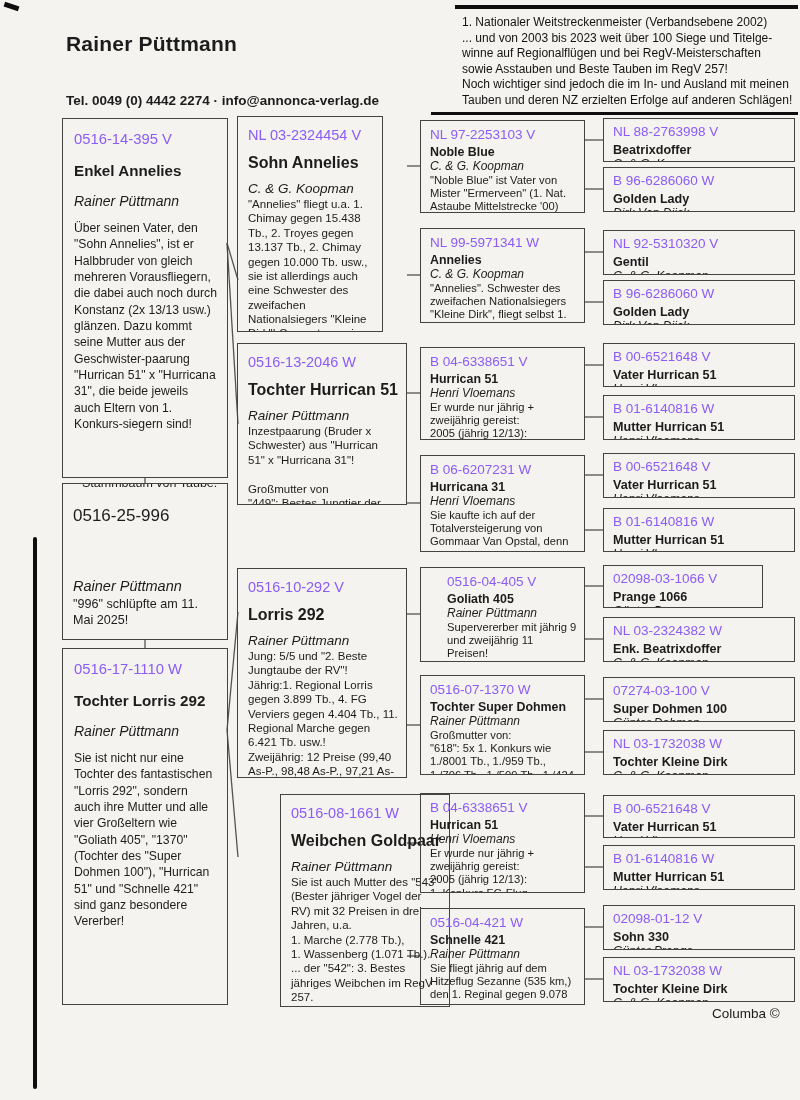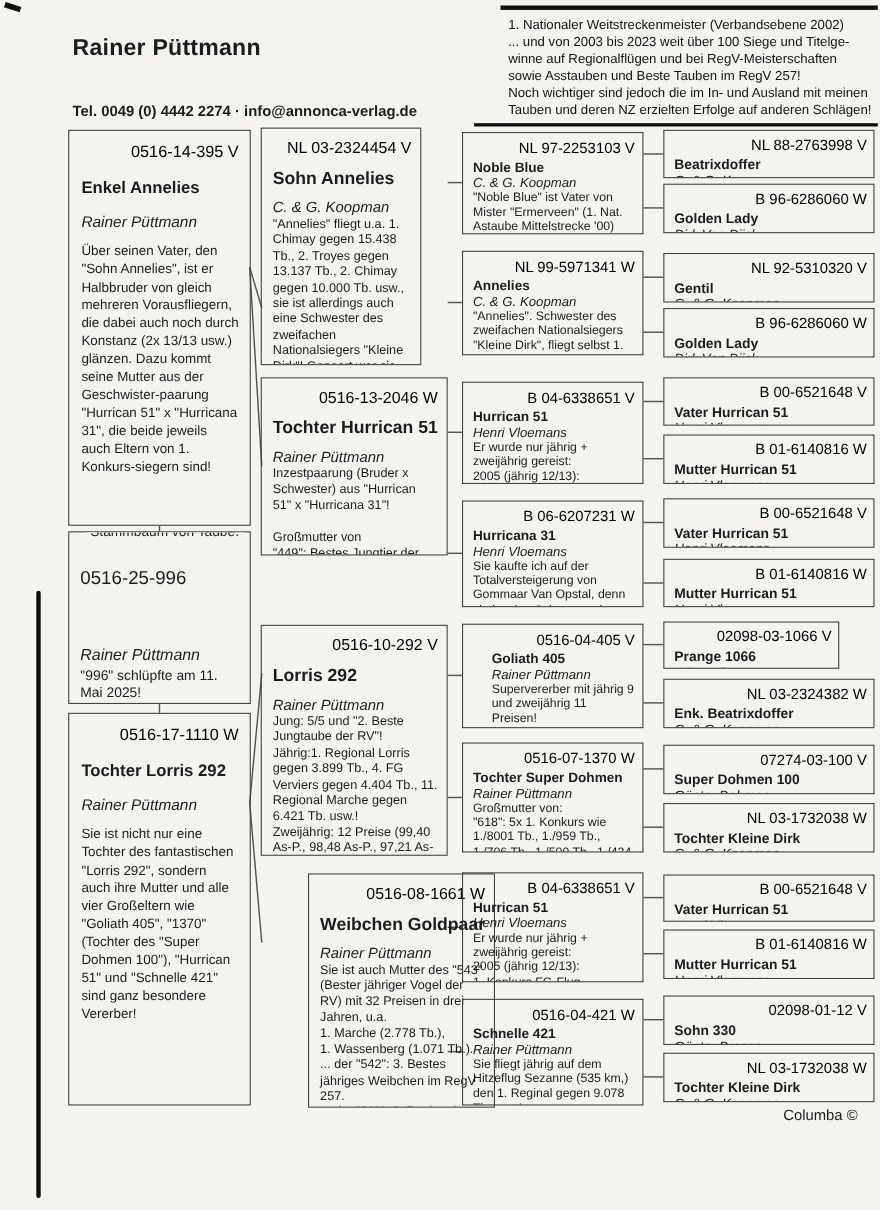--- a/index.html
+++ b/index.html
@@ -29,21 +29,21 @@
   .left-streak{left:33px;top:537px;width:4px;height:552px;border-radius:2px;}
   .corner-mark{left:4px;top:4px;width:15px;height:5px;transform:rotate(18deg);}
   
   .box{
     position:absolute;
     border:1px solid #45433f;
     background:transparent;
     box-sizing:border-box;
     overflow:hidden;
   }
-  .ring{color:#000000;text-align:right;}
+  .ring{color:#8b5cf6;}
   .bname{font-weight:bold;}
   .breeder{font-style:italic;}
   .btext{white-space:pre-line;}
 
   .g1{padding:12px 10px 8px 11px;}
   .g1 .ring{font-size:14.8px;margin-bottom:15px;}
   .g1 .bname{font-size:15.2px;margin-bottom:14px;}
   .g1 .breeder{font-size:14px;margin-bottom:11px;}
   .g1 .btext{font-size:12.2px;line-height:1.34;}
 
@@ -58,21 +58,21 @@
   .g3 .bname{font-size:12.4px;}
   .g3 .breeder{font-size:12px;margin-bottom:1px;}
   .g3 .btext{font-size:11.2px;line-height:1.18;}
 
   .g4{padding:5px 6px 3px 9px;}
   .g4 .ring{font-size:13.5px;margin-bottom:4px;}
   .g4 .bname{font-size:12.6px;line-height:1.15;}
   .g4 .breeder{font-size:12.2px;line-height:1.2;}
 
   
-  .subject{left:62px;top:483px;width:166px;height:157px;padding:10px 10px;}
+  .subject{left:62px;top:483px;width:166px;height:157px;padding:0 10px;}
   .subject-label{
     position:absolute;top:-8px;left:14px;
     background:#f4f3f0;padding:0 5px;font-size:12.5px;color:#1c1c1c;
   }
   .subject-ring{font-size:17px;margin-top:22px;}
   .subject-breeder{font-style:italic;font-size:14.5px;margin-top:52px;}
   .subject-note{font-size:12.6px;line-height:1.3;margin-top:2px;white-space:pre-line;}
 
   .footer-brand{position:absolute;left:712px;top:1006px;font-size:13.5px;color:#1c1c1c;}
 

